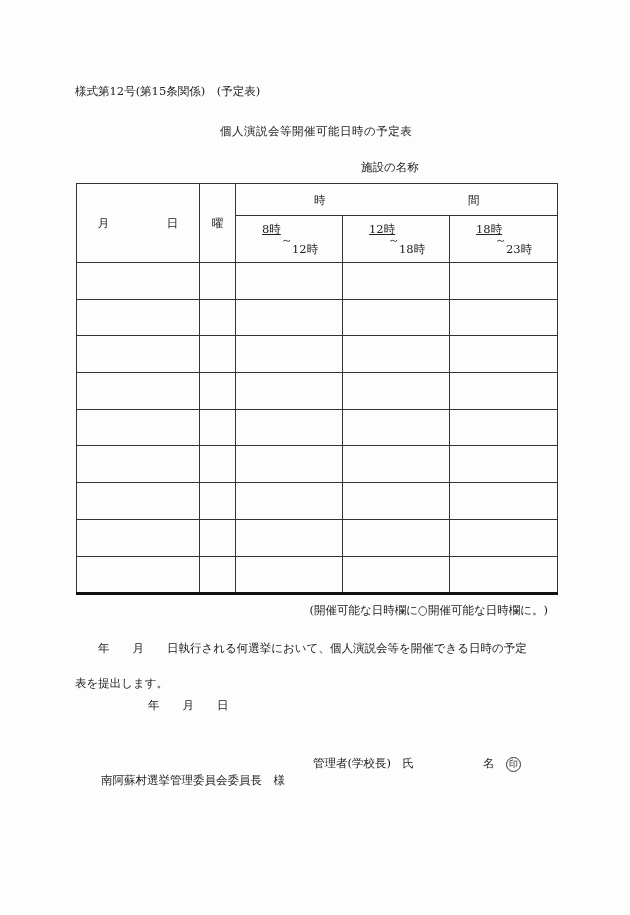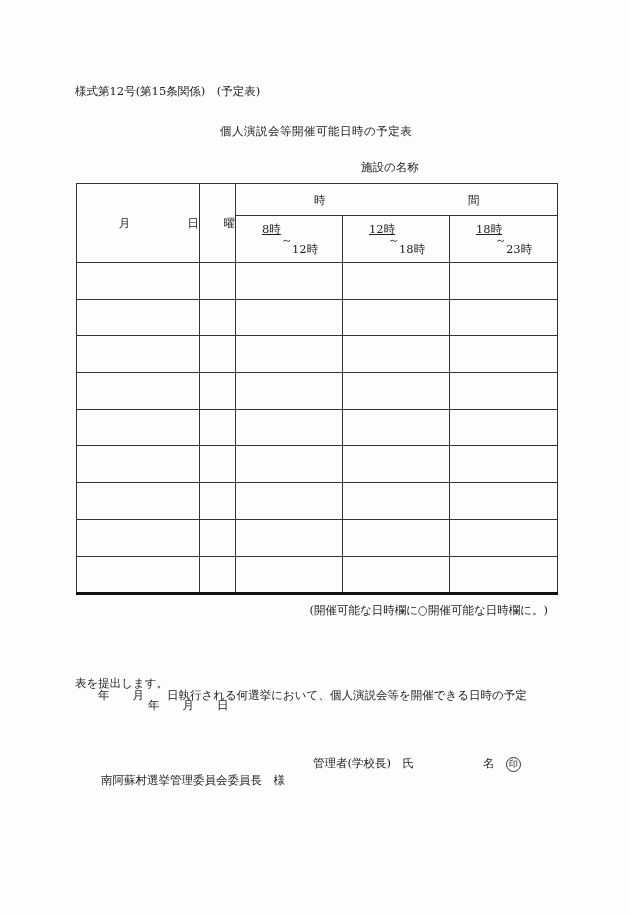--- a/index.html
+++ b/index.html
@@ -6,29 +6,29 @@
     body { width:630px; height:915px; position:relative; overflow:hidden;
       font-family:"DejaVu Serif","Liberation Serif",serif; color:#222; font-size:11.5px; }
     .abs { position:absolute; white-space:nowrap; }
     .form-no { left:75px; top:84px; }
     .title { left:220px; top:124px; letter-spacing:0.5px; }
     .facility { left:361px; top:160px; width:188px; border-bottom:1px solid #333; padding-bottom:8px; }
     table.sched { position:absolute; left:76px; top:183px; width:481px; border-collapse:collapse; table-layout:fixed; }
     table.sched td { border:1px solid #333; padding:0; font-size:11.5px; }
     table.sched tr.data td { height:35.7px; }
     table.sched tr.last td { border-bottom:3px solid #111; }
-    .hdr-md { text-align:right; }
+    .hdr-md { text-align:center; }
     .hdr-md span { display:inline-block; }
     .hdr-time { height:31px; position:relative; }
     .slot { height:46px; position:relative; }
     .slot .from { position:absolute; left:26px; top:6px;text-decoration:underline; }
     .slot .tilde { position:absolute; left:45px; top:17px; }
     .slot .to { position:absolute; left:56px; top:26px; }
     .note { right:82px; top:603px; }
-    .para1 { left:75px; top:641px;margin-top:47px; }
+    .para1 { left:75px; top:641px; }
     .para2 { left:75px; top:676px; }
     .date { left:148px; top:698px; }
     .sign { left:313px; top:756px; }
     .seal { display:inline-block; width:13px; height:13px; border:1px solid #333; border-radius:50%; font-size:9px; text-align:center; line-height:13px; vertical-align:middle; }
     .addressee { left:101px; top:773px; }
   </style>
 </head>
 <body>
 
 <div class="abs form-no">様式第12号(第15条関係)　(予定表)</div>

